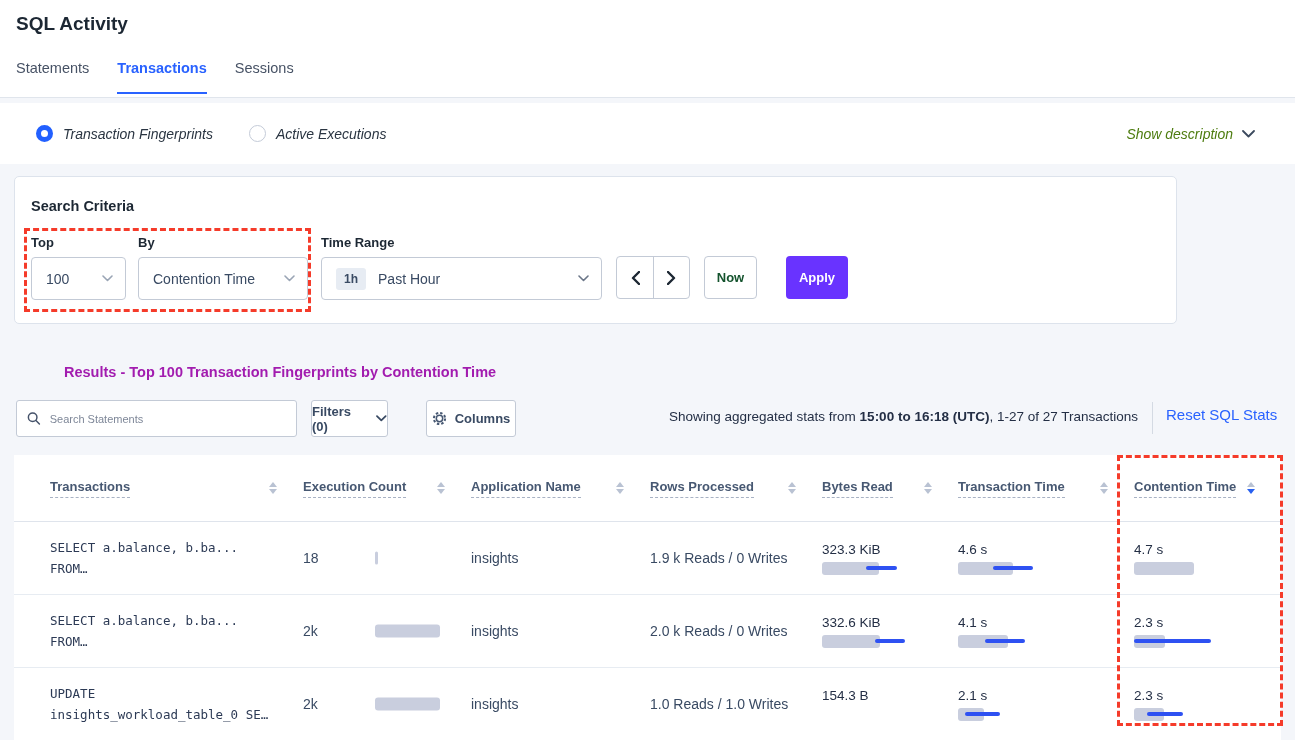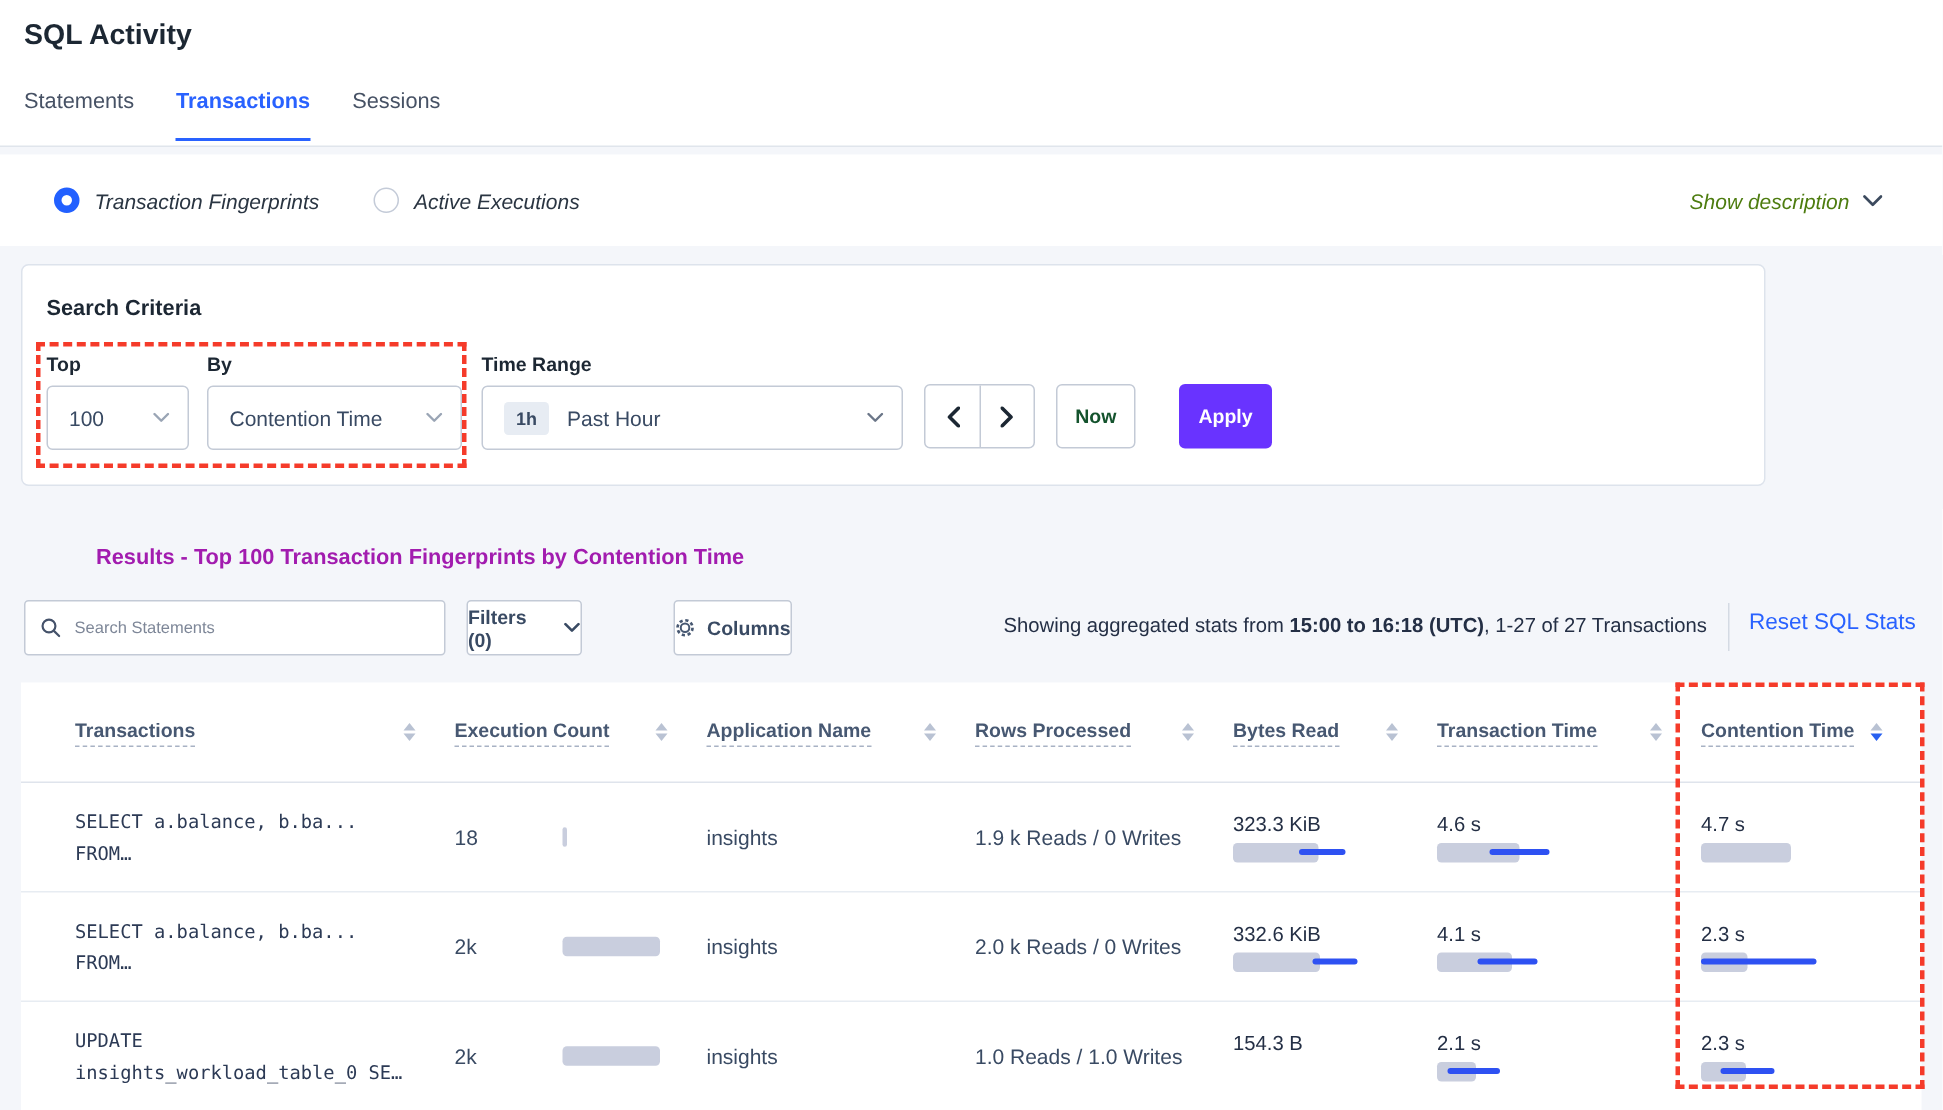--- a/index.html
+++ b/index.html
@@ -41,21 +41,21 @@
   .now-btn { position:absolute; left:689px; top:79px; width:53px; height:43px; background:#fff; border:1px solid #c3cad6; border-radius:4px; font-size:13px; font-weight:700; color:#14532d; display:flex; align-items:center; justify-content:center; cursor:pointer; }
   .apply-btn { position:absolute; left:771px; top:79px; width:62px; height:43px; background:#6933ff; border:none; border-radius:4px; font-size:13px; font-weight:700; color:#fff; display:flex; align-items:center; justify-content:center; cursor:pointer; }
 
   
   .results-heading { position:absolute; left:16px; top:266px; font-size:14.5px; font-weight:700; color:#a21caf;margin-left:48px; }
   .search-box { position:absolute; left:16px; top:302px; width:281px; height:37px; background:#fff; border:1px solid #c3cad6; border-radius:3px; display:flex; align-items:center; padding:0 10px; }
   .search-box input { border:none; outline:none; font-size:11px; color:#394a63; width:100%; margin-left:9px; font-family:"Liberation Sans",sans-serif; }
   .search-box input::placeholder { color:#7e8798; }
   .tool-btn { position:absolute; top:302px; height:37px; background:#fff; border:1px solid #c3cad6; border-radius:3px; display:flex; align-items:center; justify-content:center; gap:8px; font-size:13px; font-weight:700; color:#394a63; cursor:pointer; }
   .filters-btn { left:311px; width:77px; }
-  .columns-btn { left:449px; width:79px;justify-content:center; }
+  .columns-btn { left:426px; width:90px;justify-content:center; }
   .stats-line { position:absolute; top:311px; right:157px; font-size:13.5px; color:#242f45; white-space:nowrap; }
   .stats-line b { font-weight:700; }
   .stats-divider { position:absolute; left:1152px; top:304px; width:1px; height:32px; background:#d4dae3; }
   .reset-link { position:absolute; left:1166px; top:308px; font-size:15px; color:#2962ff; cursor:pointer; }
 
   
   .table-card { position:absolute; left:14px; top:357px; width:1267px; height:285px; background:#fff; }
   .tgrid { display:grid; grid-template-columns:253px 168px 179px 172px 136px 176px 1fr; padding-left:36px; align-items:center; }
   .thead { height:67px; border-bottom:1px solid #dfe4ec; }
   .th { display:flex; align-items:center; }

